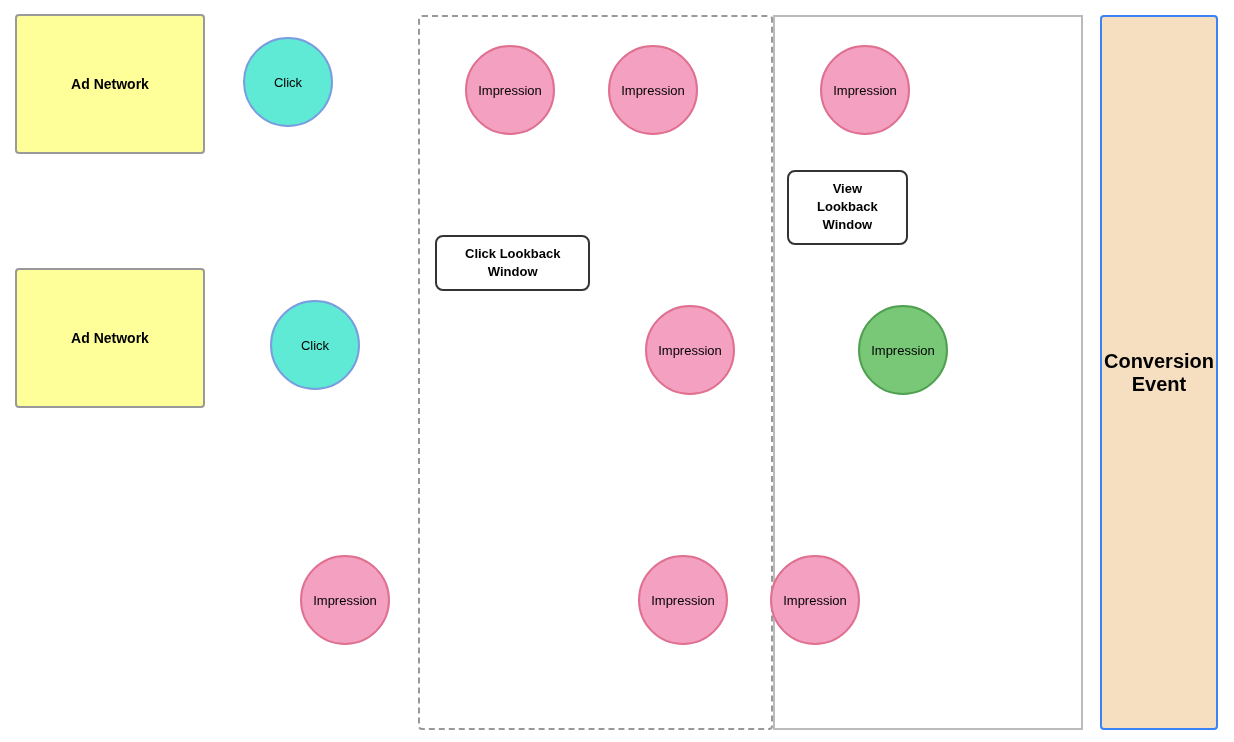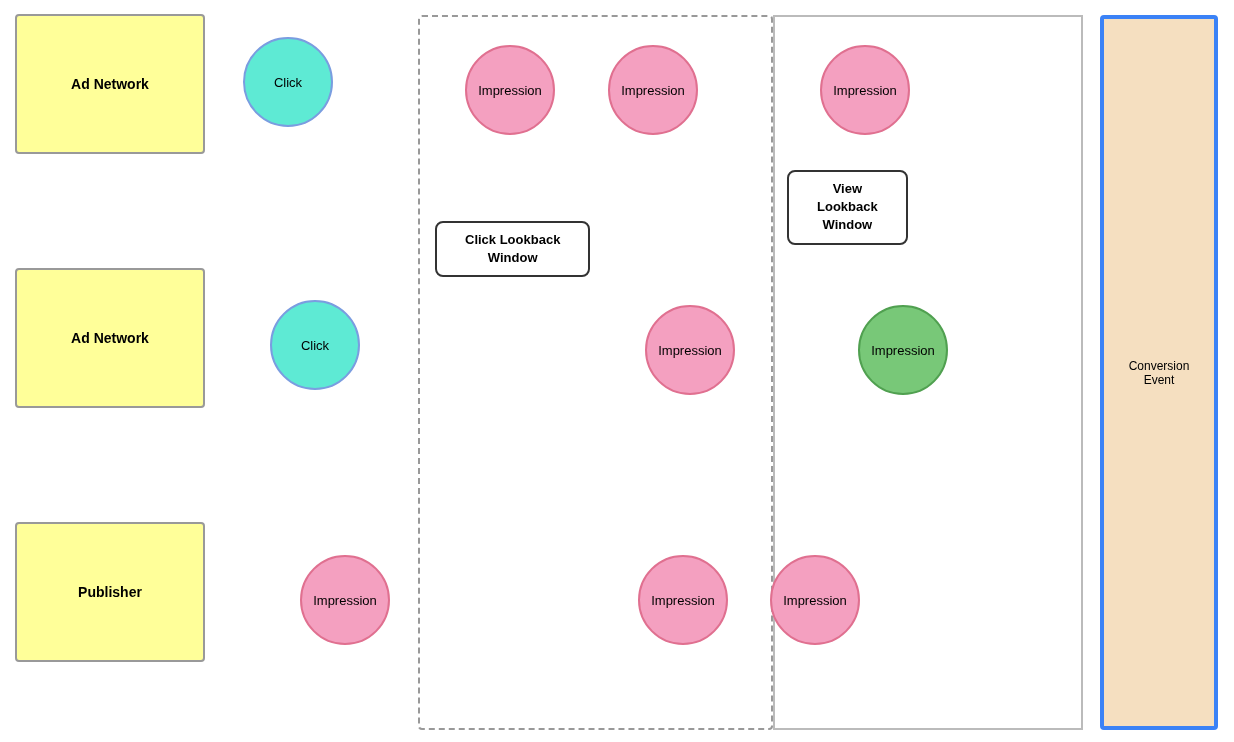--- a/index.html
+++ b/index.html
@@ -90,62 +90,59 @@
       font-weight: bold;
       text-align: center;
       padding: 8px 28px;
       line-height: 1.4;
     }
 
     
     .conversion-panel {
       position: absolute;
       background: #f5dfc0;
-      border: 4px solid #3b82f6;
+      border: 2px solid #3b82f6;
       border-radius: 4px;
       display: flex;
       align-items: center;
       justify-content: center;
-      font-weight: normal;
-      font-size: 12px;
+      font-weight: bold;
+      font-size: 20px;
       text-align: center;
     }
   </style>
 </head>
 <body>
 
 <div class="diagram-container">
 
   <div class="yellow-box" style="left: 15px; top: 14px;">
     <span>Ad Network</span>
   </div>
 
   <div class="yellow-box" style="left: 15px; top: 268px;">
     <span>Ad Network</span>
   </div>
 
-  <div class="yellow-box" style="left: 15px; top: 522px;">
-    <span>Publisher</span>
-  </div>
 
   <div class="circle circle-blue" style="left: 243px; top: 37px;">
     <span>Click</span>
   </div>
 
   <div class="circle circle-blue" style="left: 270px; top: 300px;">
     <span>Click</span>
   </div>
 
   <div class="dashed-region" style="left: 418px; top: 15px; width: 355px; height: 715px;">
   </div>
 
   <div class="solid-region" style="left: 773px; top: 15px; width: 310px; height: 715px;">
   </div>
 
-  <div class="lookback-label" style="left: 435px; top: 221px;">
+  <div class="lookback-label" style="left: 435px; top: 235px;">
     <span>Click Lookback<br>Window</span>
   </div>
 
   <div class="lookback-label" style="left: 787px; top: 170px;">
     <span>View<br>Lookback<br>Window</span>
   </div>
 
   <div class="circle circle-pink" style="left: 465px; top: 45px;">
     <span>Impression</span>
   </div>

